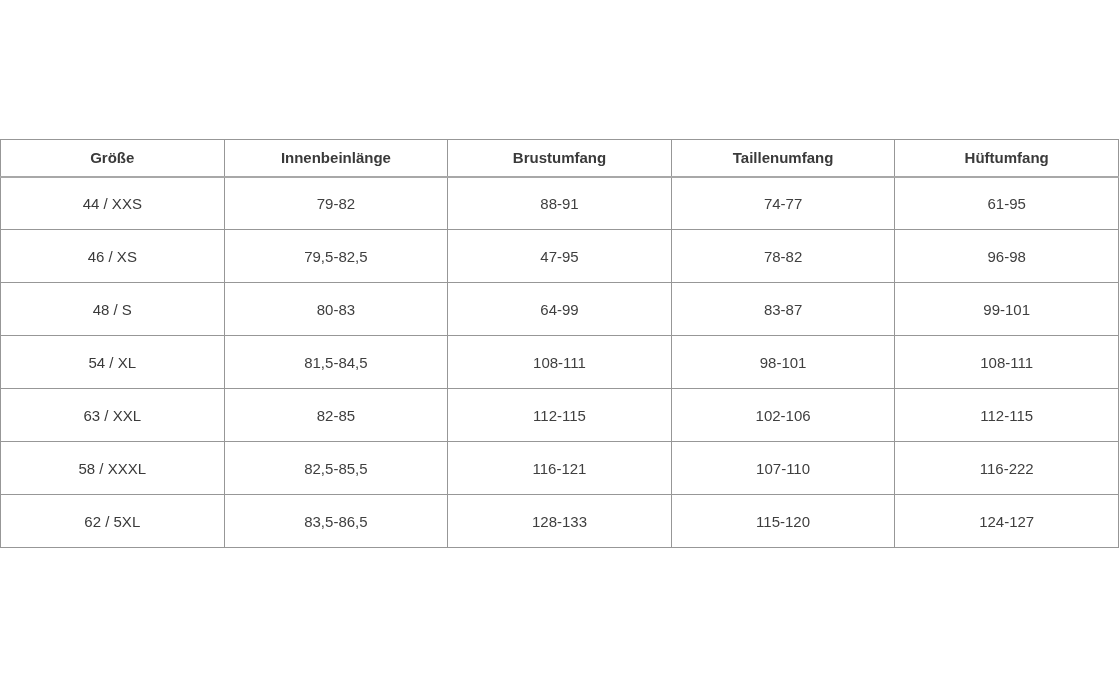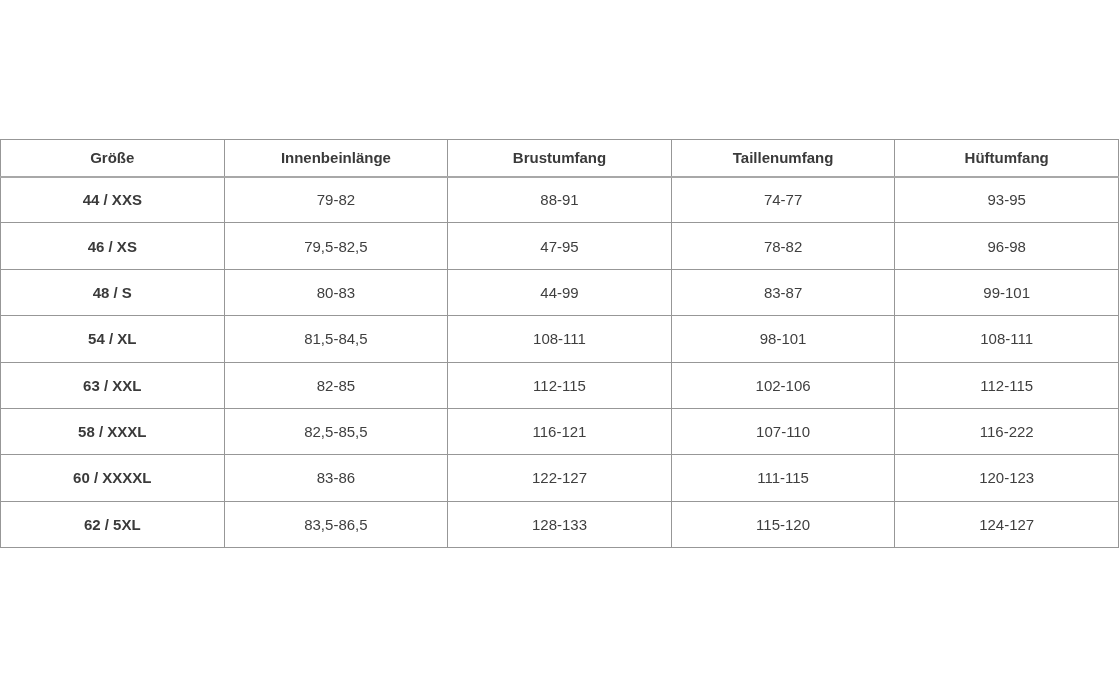--- a/index.html
+++ b/index.html
@@ -44,21 +44,21 @@
     width: 20%;
   }
   table.size-chart thead th {
     height: 37px;
     font-weight: bold;
     color: var(--header-text);
     border-bottom: 2px solid var(--border-header);
   }
   table.size-chart tbody tr { height: 37px; }
   table.size-chart tbody td.size-col {
-    font-weight: bold;
+    font-weight: normal;
     color: var(--header-text);
   }
 </style>
 </head>
 <body>
 
 <div class="page">
   <table class="size-chart">
     <thead>
       <tr>
@@ -68,33 +68,33 @@
           <th>Taillenumfang</th>
           <th>Hüftumfang</th>
         </tr>
     </thead>
     <tbody>
         <tr>
           <td class="size-col">44 / XXS</td>
           <td>79-82</td>
           <td>88-91</td>
           <td>74-77</td>
-          <td>93-95</td>
+          <td>61-95</td>
         </tr>
         <tr>
           <td class="size-col">46 / XS</td>
           <td>79,5-82,5</td>
           <td>47-95</td>
           <td>78-82</td>
           <td>96-98</td>
         </tr>
         <tr>
           <td class="size-col">48 / S</td>
           <td>80-83</td>
-          <td>44-99</td>
+          <td>64-99</td>
           <td>83-87</td>
           <td>99-101</td>
         </tr>
         <tr>
           <td class="size-col">54 / XL</td>
           <td>81,5-84,5</td>
           <td>108-111</td>
           <td>98-101</td>
           <td>108-111</td>
         </tr>
@@ -106,27 +106,20 @@
           <td>112-115</td>
         </tr>
         <tr>
           <td class="size-col">58 / XXXL</td>
           <td>82,5-85,5</td>
           <td>116-121</td>
           <td>107-110</td>
           <td>116-222</td>
         </tr>
         <tr>
-          <td class="size-col">60 / XXXXL</td>
-          <td>83-86</td>
-          <td>122-127</td>
-          <td>111-115</td>
-          <td>120-123</td>
-        </tr>
-        <tr>
           <td class="size-col">62 / 5XL</td>
           <td>83,5-86,5</td>
           <td>128-133</td>
           <td>115-120</td>
           <td>124-127</td>
         </tr>
       </tbody>
   </table>
 </div>
 

